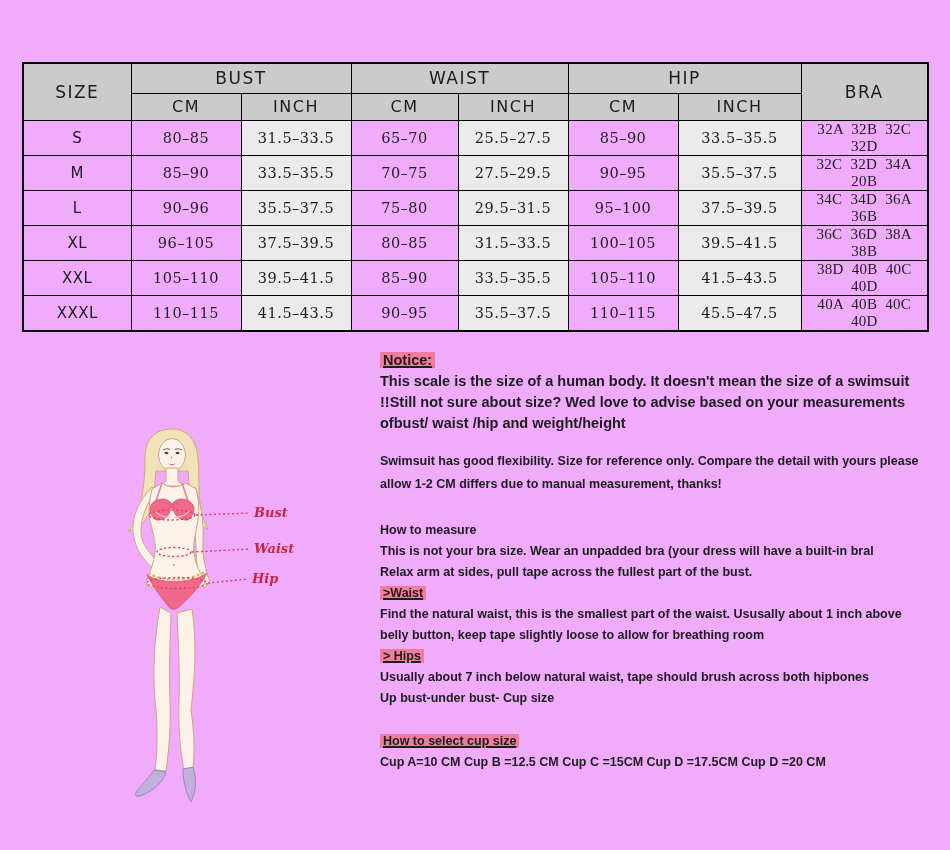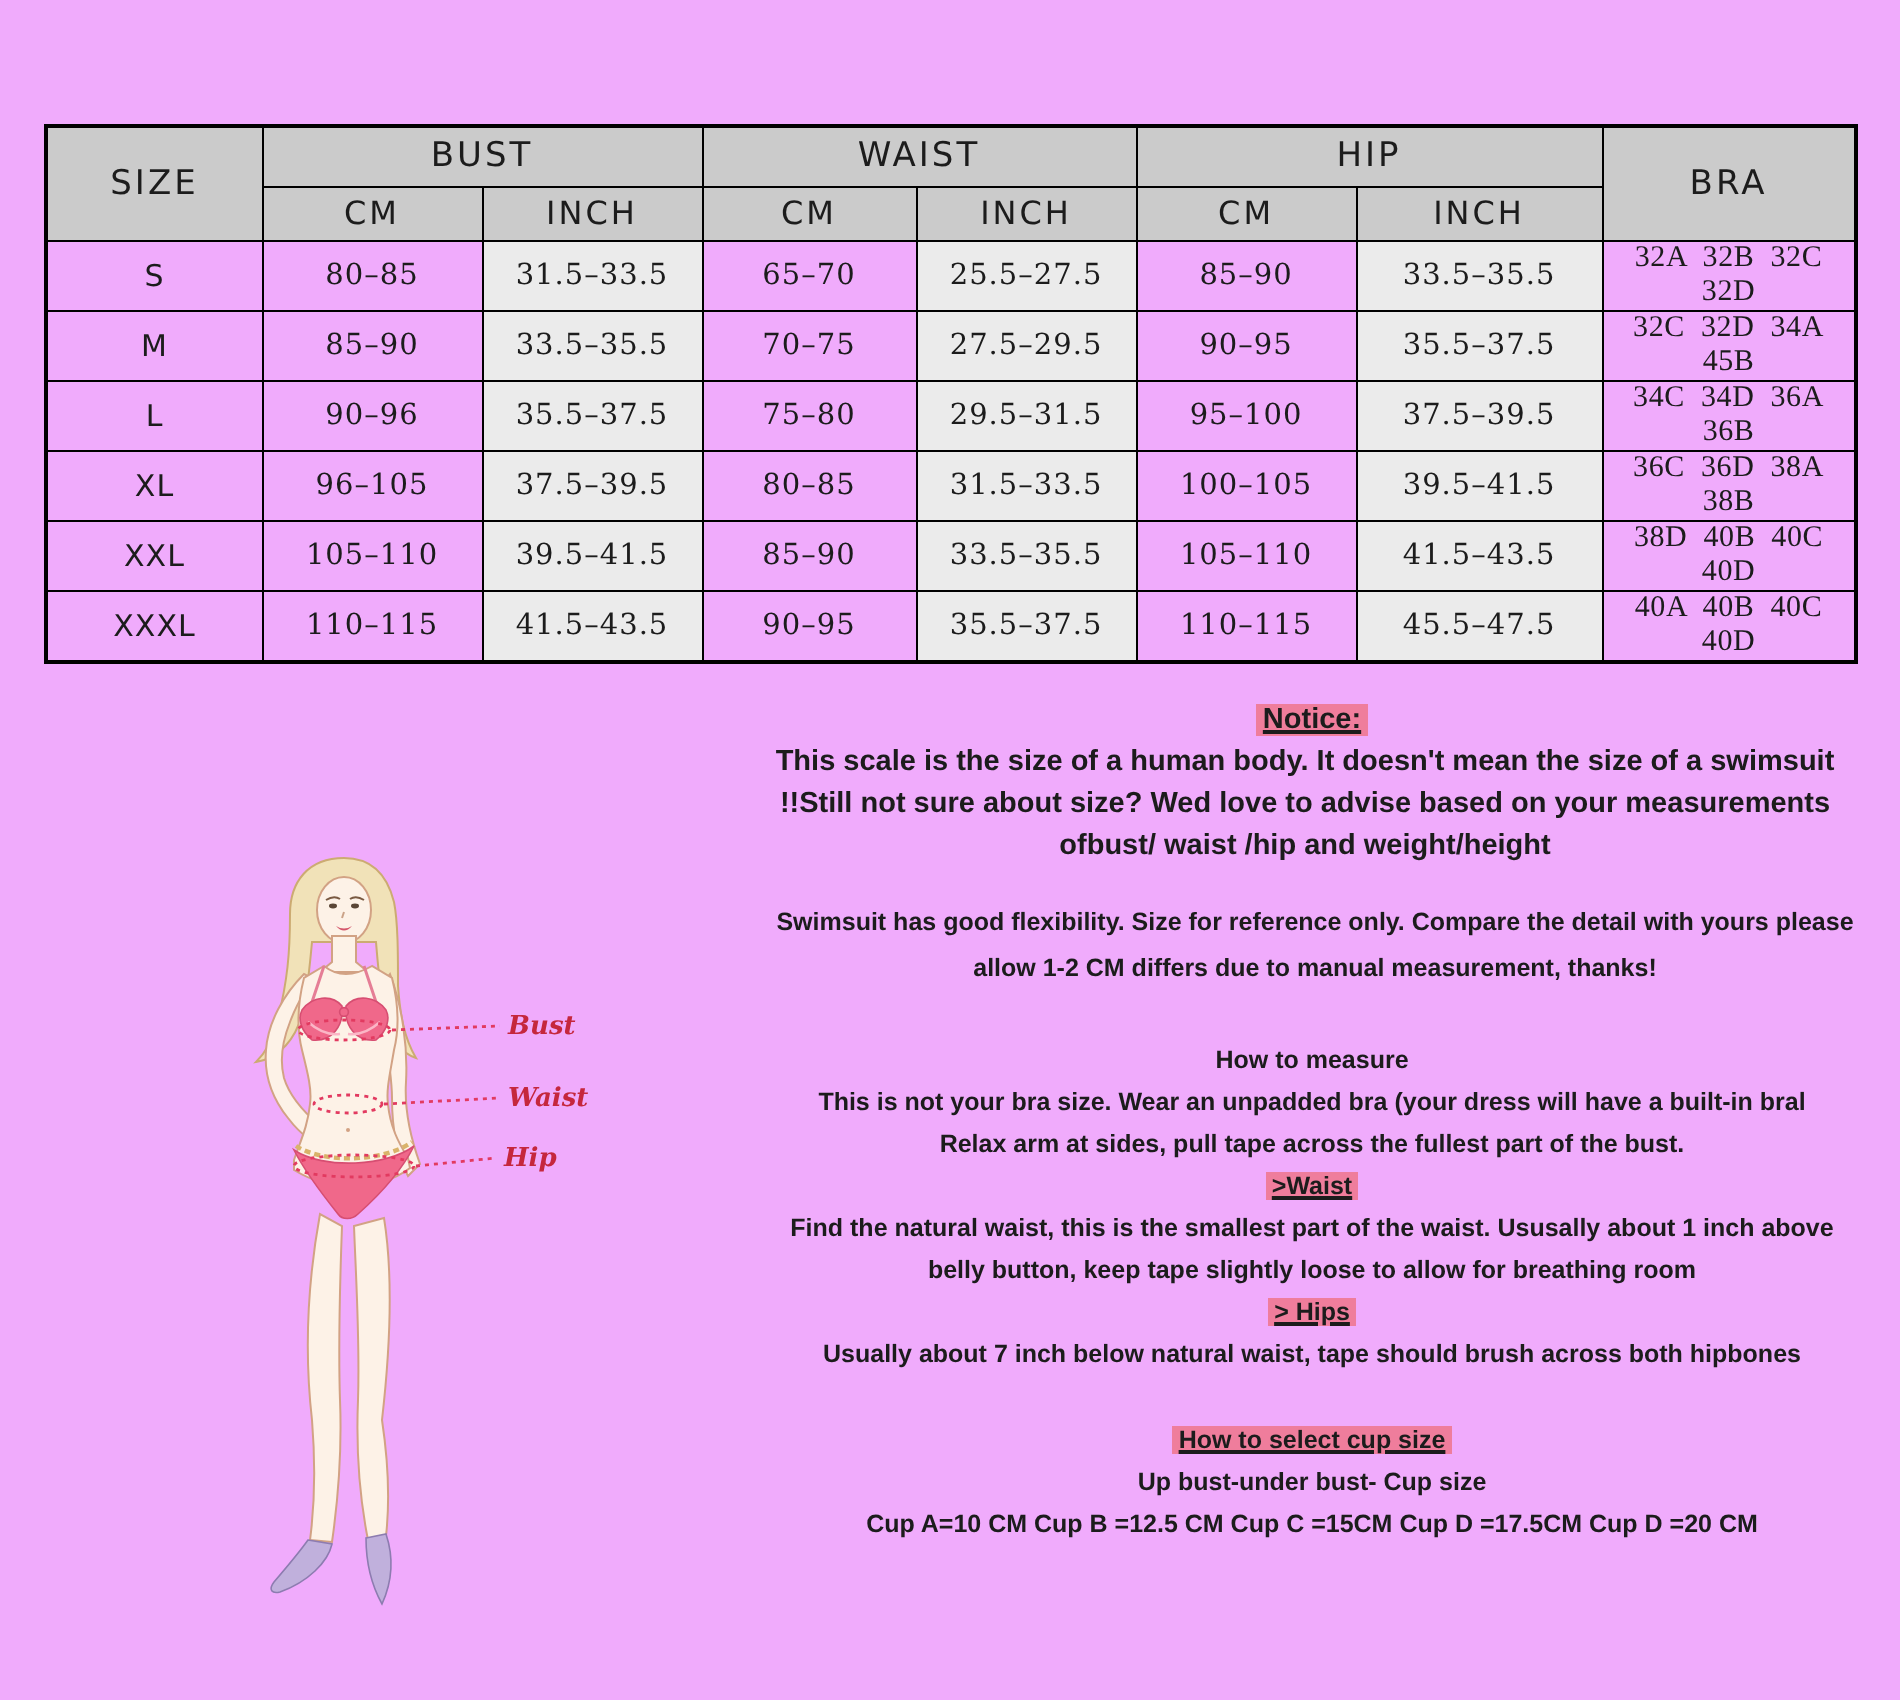--- a/index.html
+++ b/index.html
@@ -15,21 +15,21 @@
   table.size thead th.big{font-size:17px;}
   tr.group-row{height:30px;}
   tr.unit-row{height:27px;}
   table.size tbody tr{height:28px;}
   col.shaded{background:#ebebeb;}
   td.size-cell{font-family:"DejaVu Sans",sans-serif;font-size:15px;letter-spacing:.5px;}
   td.num{font-family:"DejaVu Serif",serif;font-size:14.5px;letter-spacing:.5px;}
   td.bra{font-family:Liberation Serif, serif;font-size:15px;word-spacing:4px;letter-spacing:.3px;margin-top:48px;}
 
   
-  .info{position:absolute;left:380px;top:350px;width:552px;font-weight:bold;text-align:center;}
+  .info{position:absolute;left:380px;top:350px;width:552px;font-weight:bold;}
   .info p{margin:0;}
   .lg{font-size:14.5px;line-height:21px;}
   .sm{font-size:12.5px;line-height:21px;}
   .flex-note{font-size:12.5px;line-height:23px;margin-top:16px !important;width:555px;}
   .nowrap{white-space:nowrap;}
   .hl{background:#ef7d9c;text-decoration:underline;text-decoration-thickness:1.5px;padding:0 3px;}
   .mt-measure{margin-top:24px !important;}
   .mt-cup{margin-top:22px !important;}
   .notice-body{display:block;width:545px;}
 
@@ -86,21 +86,21 @@
         <td class="bra">32A 32B 32C 32D</td>
       </tr>
       <tr>
         <td class="size-cell">M</td>
         <td class="num">85–90</td>
         <td class="num">33.5–35.5</td>
         <td class="num">70–75</td>
         <td class="num">27.5–29.5</td>
         <td class="num">90–95</td>
         <td class="num">35.5–37.5</td>
-        <td class="bra">32C 32D 34A 45B</td>
+        <td class="bra">32C 32D 34A 20B</td>
       </tr>
       <tr>
         <td class="size-cell">L</td>
         <td class="num">90–96</td>
         <td class="num">35.5–37.5</td>
         <td class="num">75–80</td>
         <td class="num">29.5–31.5</td>
         <td class="num">95–100</td>
         <td class="num">37.5–39.5</td>
         <td class="bra">34C 34D 36A 36B</td>
@@ -204,18 +204,18 @@
     <p class="sm nowrap">This is not your bra size. Wear an unpadded bra (your dress will have a built-in bral</p>
     <p class="sm nowrap">Relax arm at sides, pull tape across the fullest part of the bust.</p>
 
     <p class="sm"><span class="hl">&gt;Waist</span></p>
     <p class="sm nowrap">Find the natural waist, this is the smallest part of the waist. Ususally about 1 inch above</p>
     <p class="sm nowrap">belly button, keep tape slightly loose to allow for breathing room</p>
 
     <p class="sm"><span class="hl">&gt; Hips</span></p>
     <p class="sm nowrap">Usually about 7 inch below natural waist, tape should brush across both hipbones</p>
 
+    <p class="sm nowrap">Up bust-under bust- Cup size</p>
     <p class="sm mt-cup"><span class="hl">How to select cup size</span></p>
-    <p class="sm nowrap">Up bust-under bust- Cup size</p>
     <p class="sm nowrap">Cup A=10 CM Cup B =12.5 CM Cup C =15CM Cup D =17.5CM Cup D =20 CM</p>
   </div>
 
 </div>
 
 </body></html>

